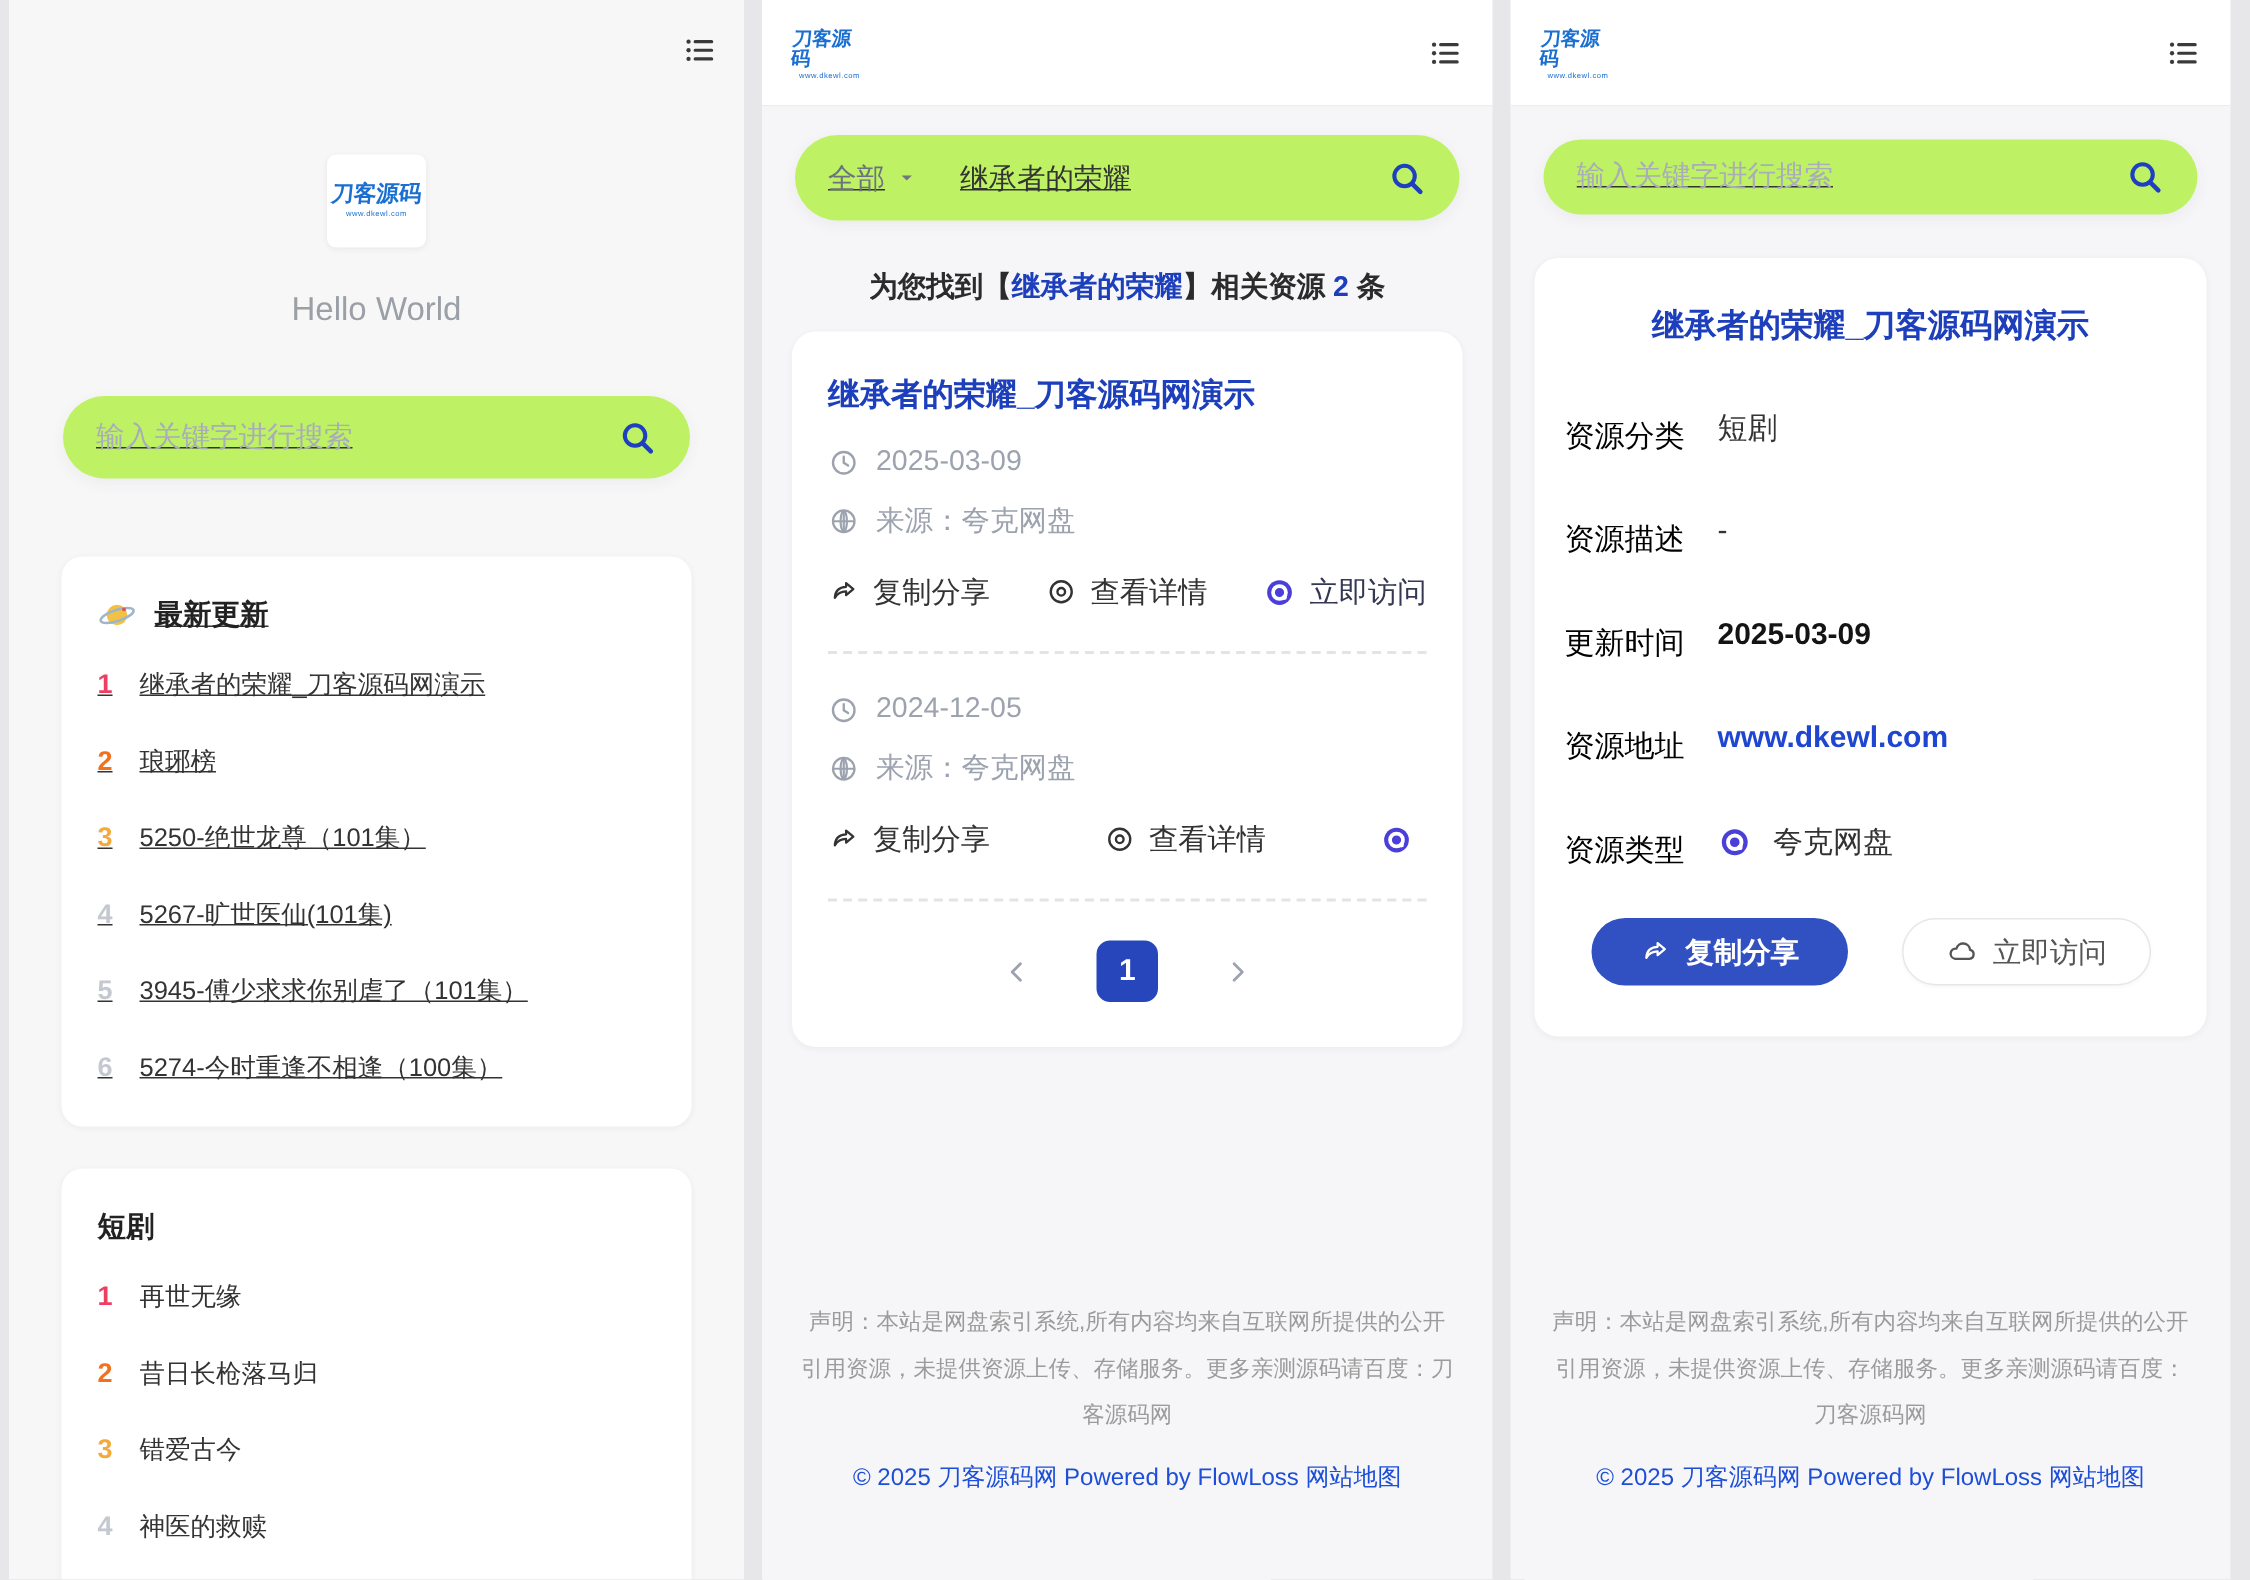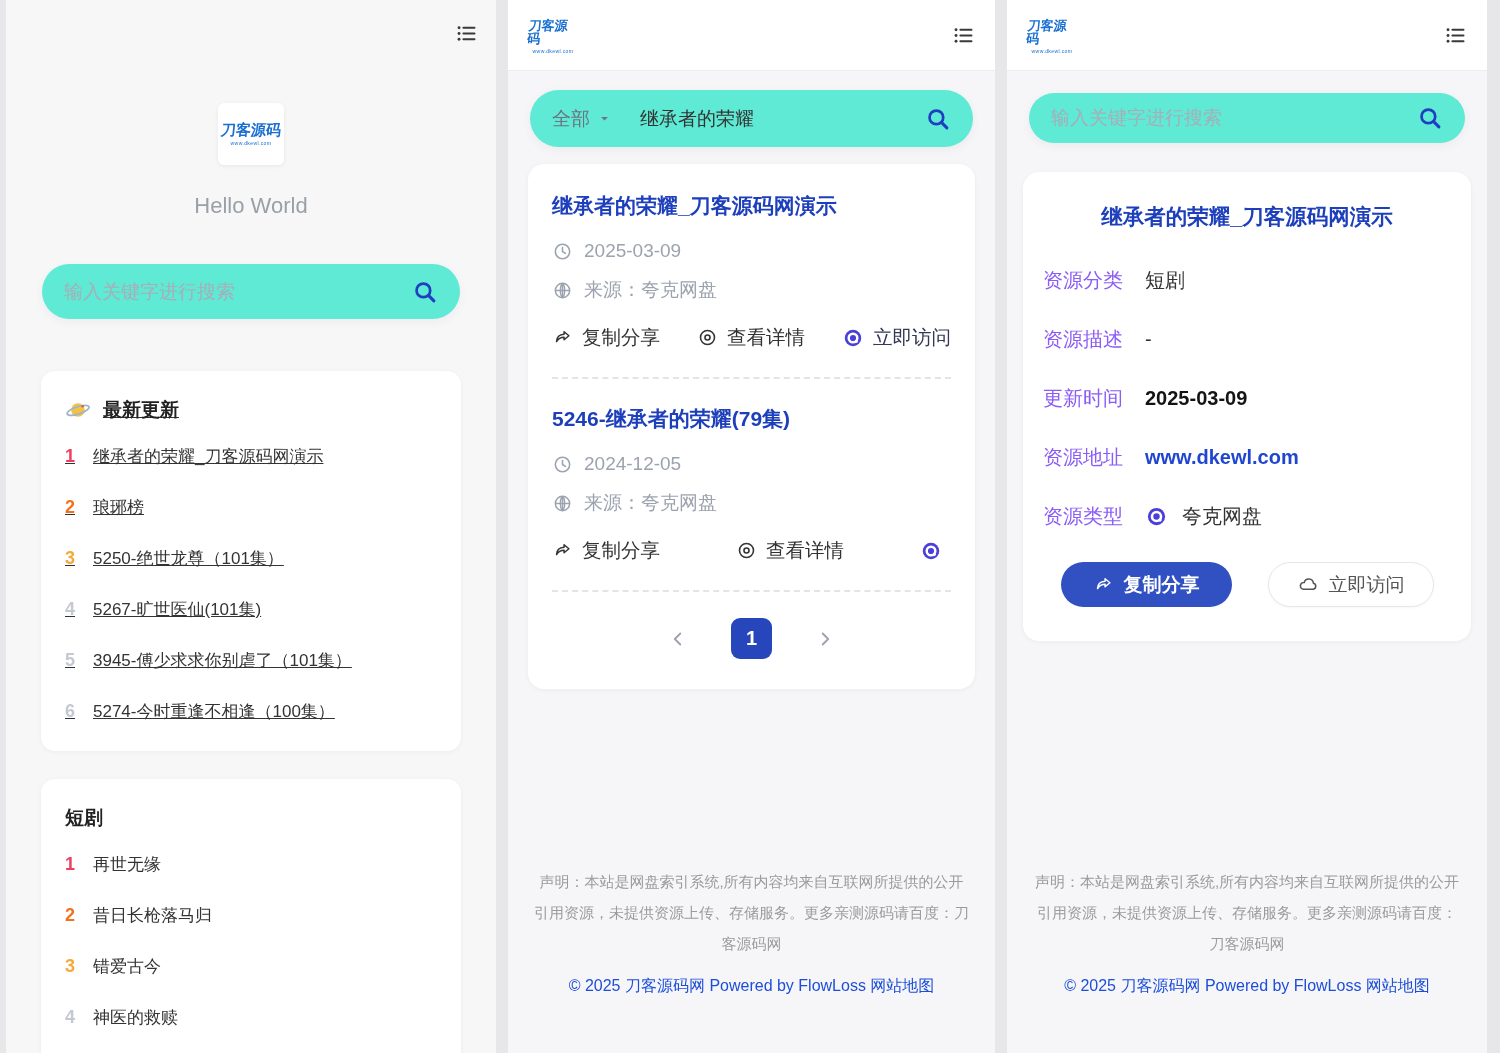--- a/index.html
+++ b/index.html
@@ -19,22 +19,22 @@
   .menu-btn { position:absolute; right:18px; top:24px; width:28px; height:24px;
     background:none; border:none; cursor:pointer; color:#3a3a3a; }
   .logo-box { display:flex; flex-direction:column; align-items:center; justify-content:center;
     background:#fff; border-radius:6px; }
   .logo-text { font-weight:800; color:#1a6fd0; transform:skewX(-6deg); line-height:1; }
   .logo-url  { color:#1a6fd0; letter-spacing:.4px; line-height:1; margin-top:3px; transform:scale(.85); }
   .hdr .logo-box { position:absolute; left:20px; top:12px; width:50px; height:48px; }
   .hdr .logo-text { font-size:13px; }
   .hdr .logo-url  { font-size:6px; }
 
-  .searchbar { background:#5eead4; border-radius:29px; display:flex; align-items:center;
-    padding:0 22px; box-shadow:0 3px 10px rgba(60,60,80,.06); }
+  .searchbar { background:#bef264; border-radius:29px; display:flex; align-items:center;
+    padding:0 22px; box-shadow:0 3px 10px rgba(60,60,80,.06);text-decoration:underline; }
   .searchbar input { flex:1; border:none; outline:none; background:transparent;
     font-size:19px; color:#333; font-family:inherit; min-width:0; }
   .searchbar input::placeholder { color:#a8adb8; }
   .sicon { flex-shrink:0; color:#1d3fc0; cursor:pointer; background:none; border:none; height:26px; }
 
   .card { background:#fff; border-radius:14px; box-shadow:0 1px 5px rgba(40,40,70,.05); }
 
   .footer { position:absolute; left:0; right:0; top:866px; text-align:center;
     color:#9b9b9b; padding:0 24px; }
   .footer .disc { font-size:15px; line-height:31px; }
@@ -80,21 +80,21 @@
   .pager { display:flex; align-items:center; justify-content:center; gap:42px; margin-top:16px; }
   .pg-arrow { background:none; border:none; color:#9ca3af; cursor:pointer; height:22px; }
   .pg-cur { width:41px; height:41px; border-radius:9px; background:#2746bb; color:#fff;
     font-size:20px; font-weight:700; display:flex; align-items:center; justify-content:center; cursor:pointer; }
 
   
   .p3-search { margin:22px 22px 0; height:50px; border-radius:25px; }
   .detailcard { margin:29px 16px 0; border-radius:16px; padding:30px 20px 34px; }
   .d-title { text-align:center; font-size:21.5px; font-weight:700; color:#1d3fbb; margin-bottom:36px; }
   .d-row { display:flex; align-items:center; margin-bottom:32px; font-size:20px; }
-  .d-label { width:102px; flex-shrink:0; color:#8b5cf6; }
+  .d-label { width:102px; flex-shrink:0; color:#000000;margin-top:10px; }
   .d-val { color:#333; }
   .d-strong { color:#141414; font-weight:600; }
   .d-link { color:#1f46d1; font-weight:600; cursor:pointer; }
   .d-disk { display:flex; align-items:center; gap:14px; color:#333; }
   .btnrow { display:flex; justify-content:center; gap:36px; margin-top:21px; }
   .btn { height:45px; border-radius:23px; display:inline-flex; align-items:center; gap:10px;
     font-size:19px; font-family:inherit; cursor:pointer; }
   .btn-primary { background:#3150c2; border:none; color:#fff; font-weight:600; padding:0 32px; }
   .btn-ghost { background:#fff; border:1px solid #e7e7ea; color:#555; padding:0 28px;
     box-shadow:0 1px 3px rgba(0,0,0,.04); }
@@ -262,20 +262,21 @@
           </svg>
       </button>
       <input type="text" value="继承者的荣耀" style="">
       <button class="sicon">
         <svg width="26" height="26" viewBox="0 0 24 24">
             <use href="#i-mag"></use>
           </svg>
       </button>
     </div>
 
+    <div class="count"><span>为您找到【</span><span class="blue">继承者的荣耀</span><span>】相关资源 </span><span class="blue">2</span><span> 条</span></div>
 
     <div class="card rescard">
 
       <div>
         <div class="r-title">继承者的荣耀_刀客源码网演示</div>
         <div class="meta">
           <svg width="21" height="21" viewBox="0 0 24 24">
               <use href="#i-clock"></use>
             </svg>
           <span>2025-03-09</span>
@@ -304,21 +305,20 @@
                 <use href="#i-disk"></use>
               </svg>
             <span>立即访问</span>
           </button>
         </div>
       </div>
 
       <hr class="dashed">
 
       <div>
-        <div class="r-title">5246-继承者的荣耀(79集)</div>
         <div class="meta">
           <svg width="21" height="21" viewBox="0 0 24 24">
               <use href="#i-clock"></use>
             </svg>
           <span>2024-12-05</span>
         </div>
         <div class="meta">
           <svg width="21" height="21" viewBox="0 0 24 24">
               <use href="#i-globe"></use>
             </svg>

